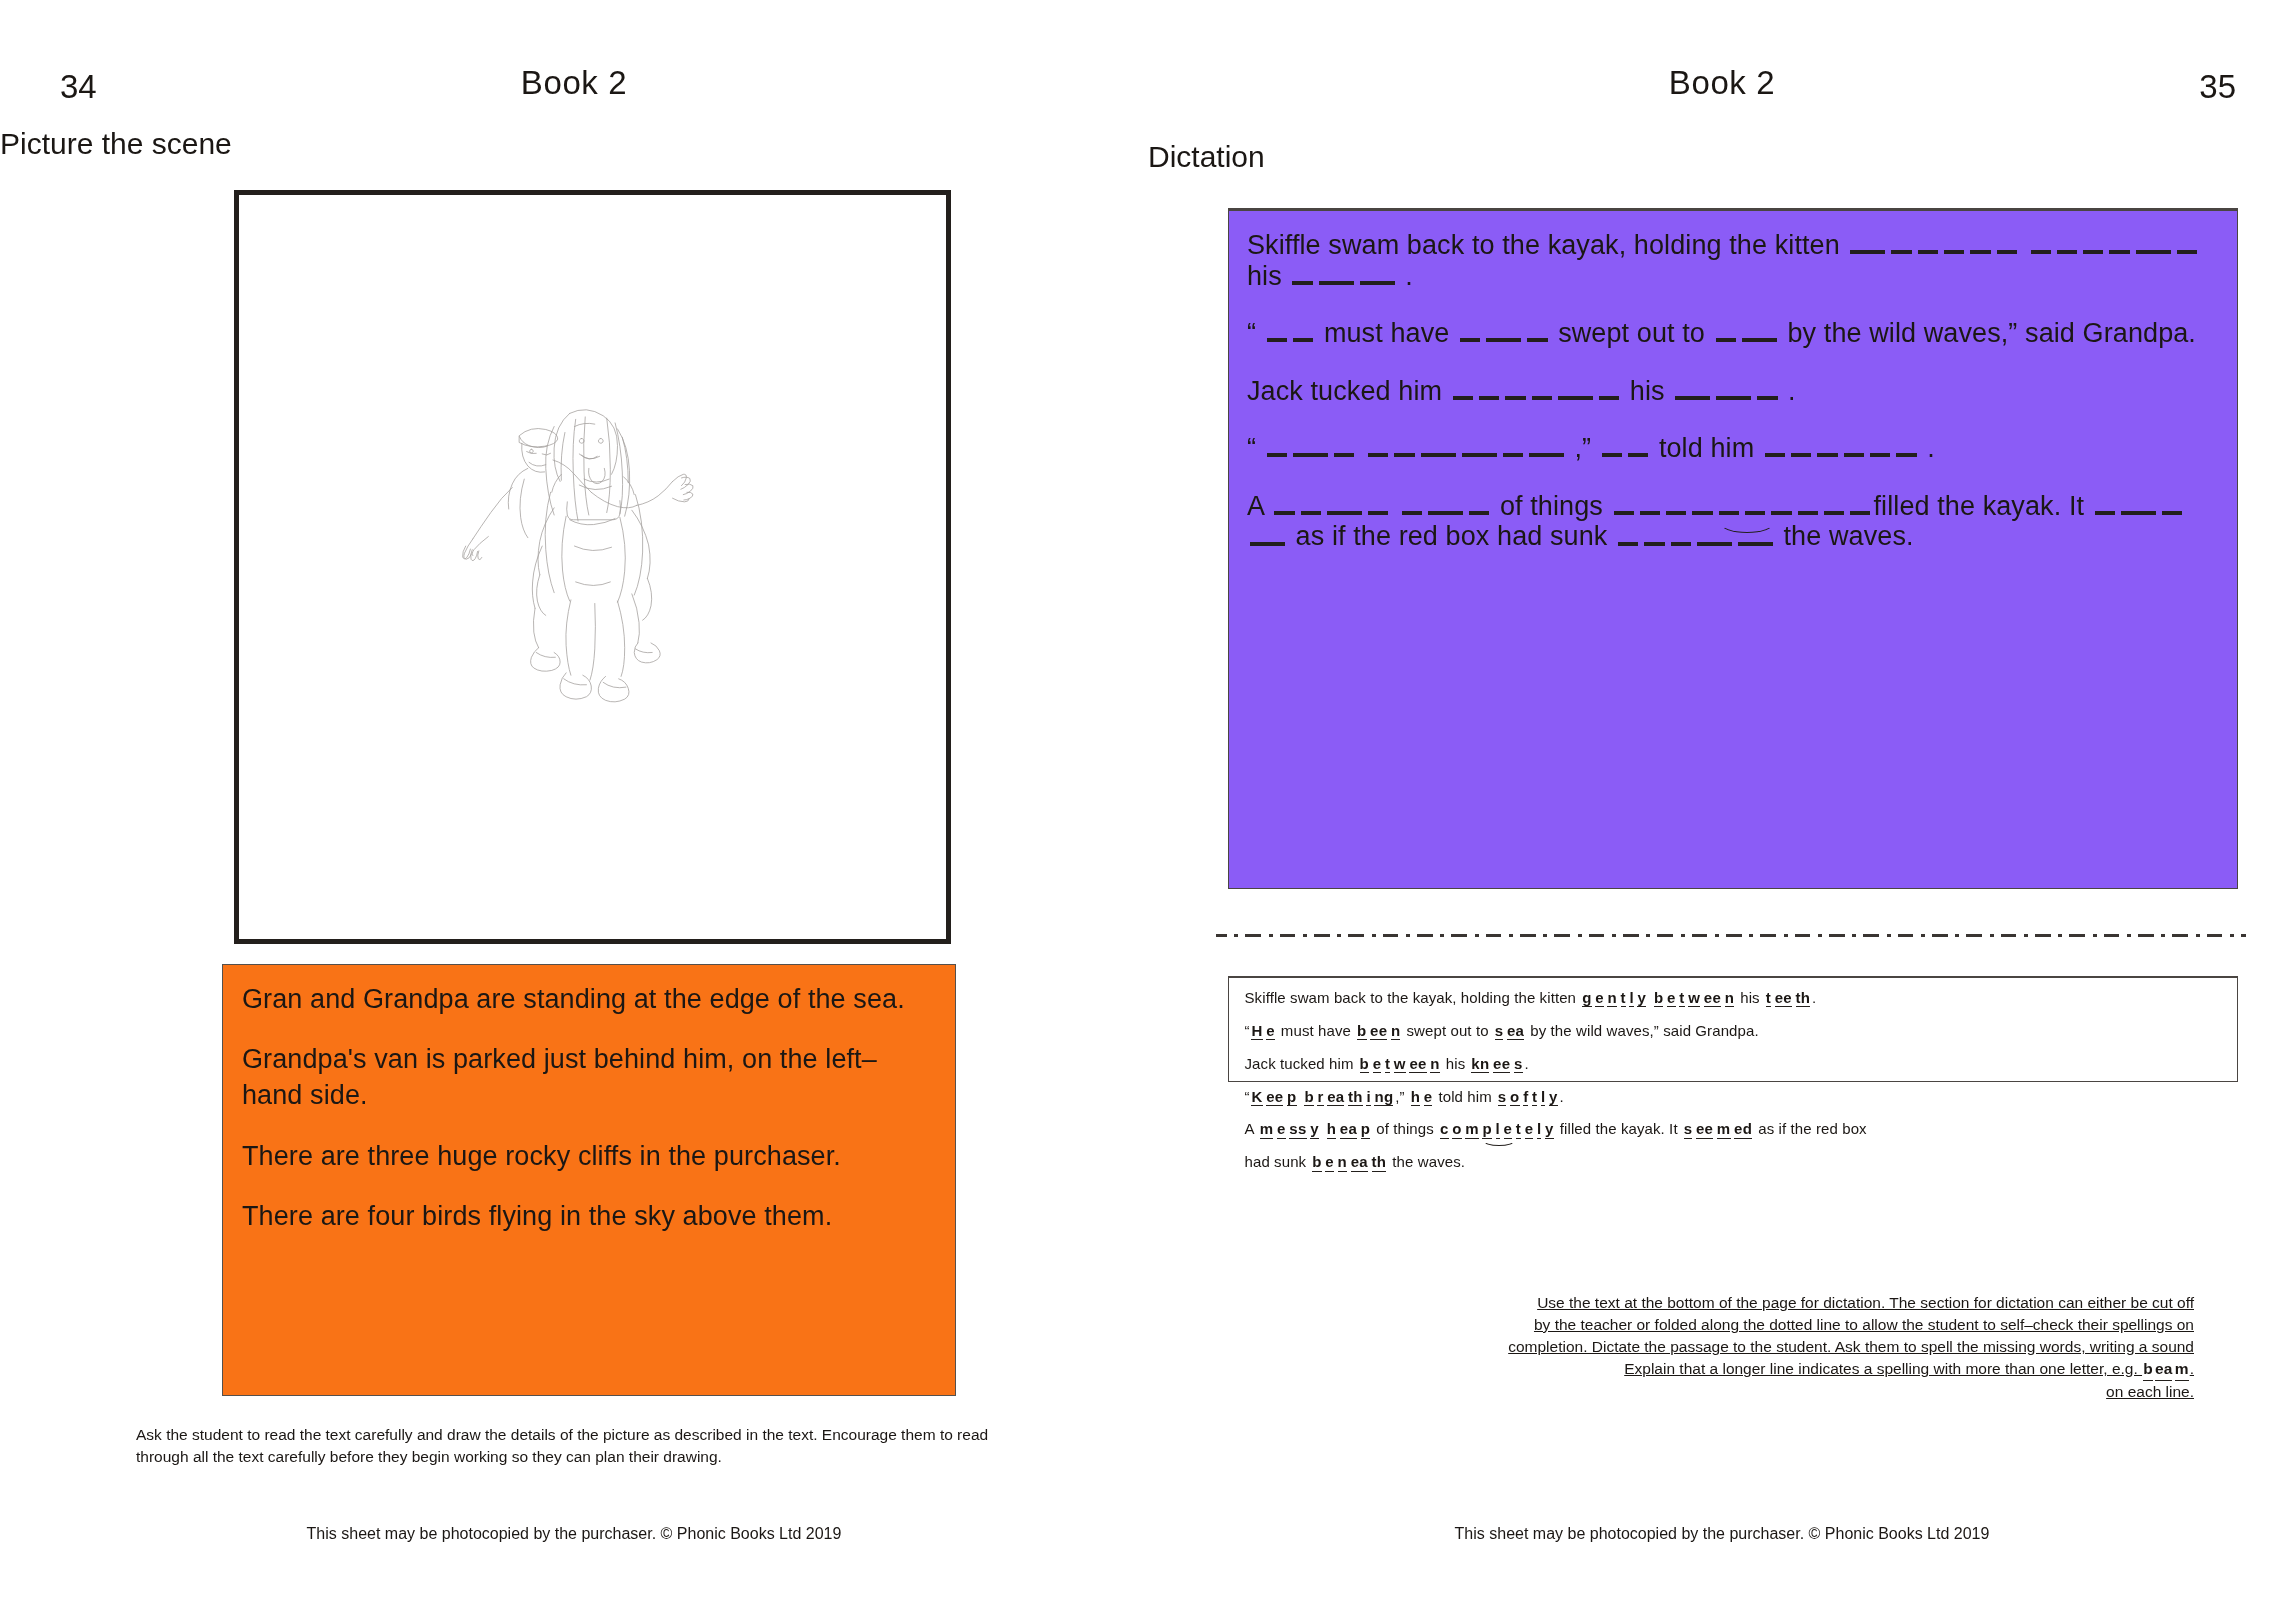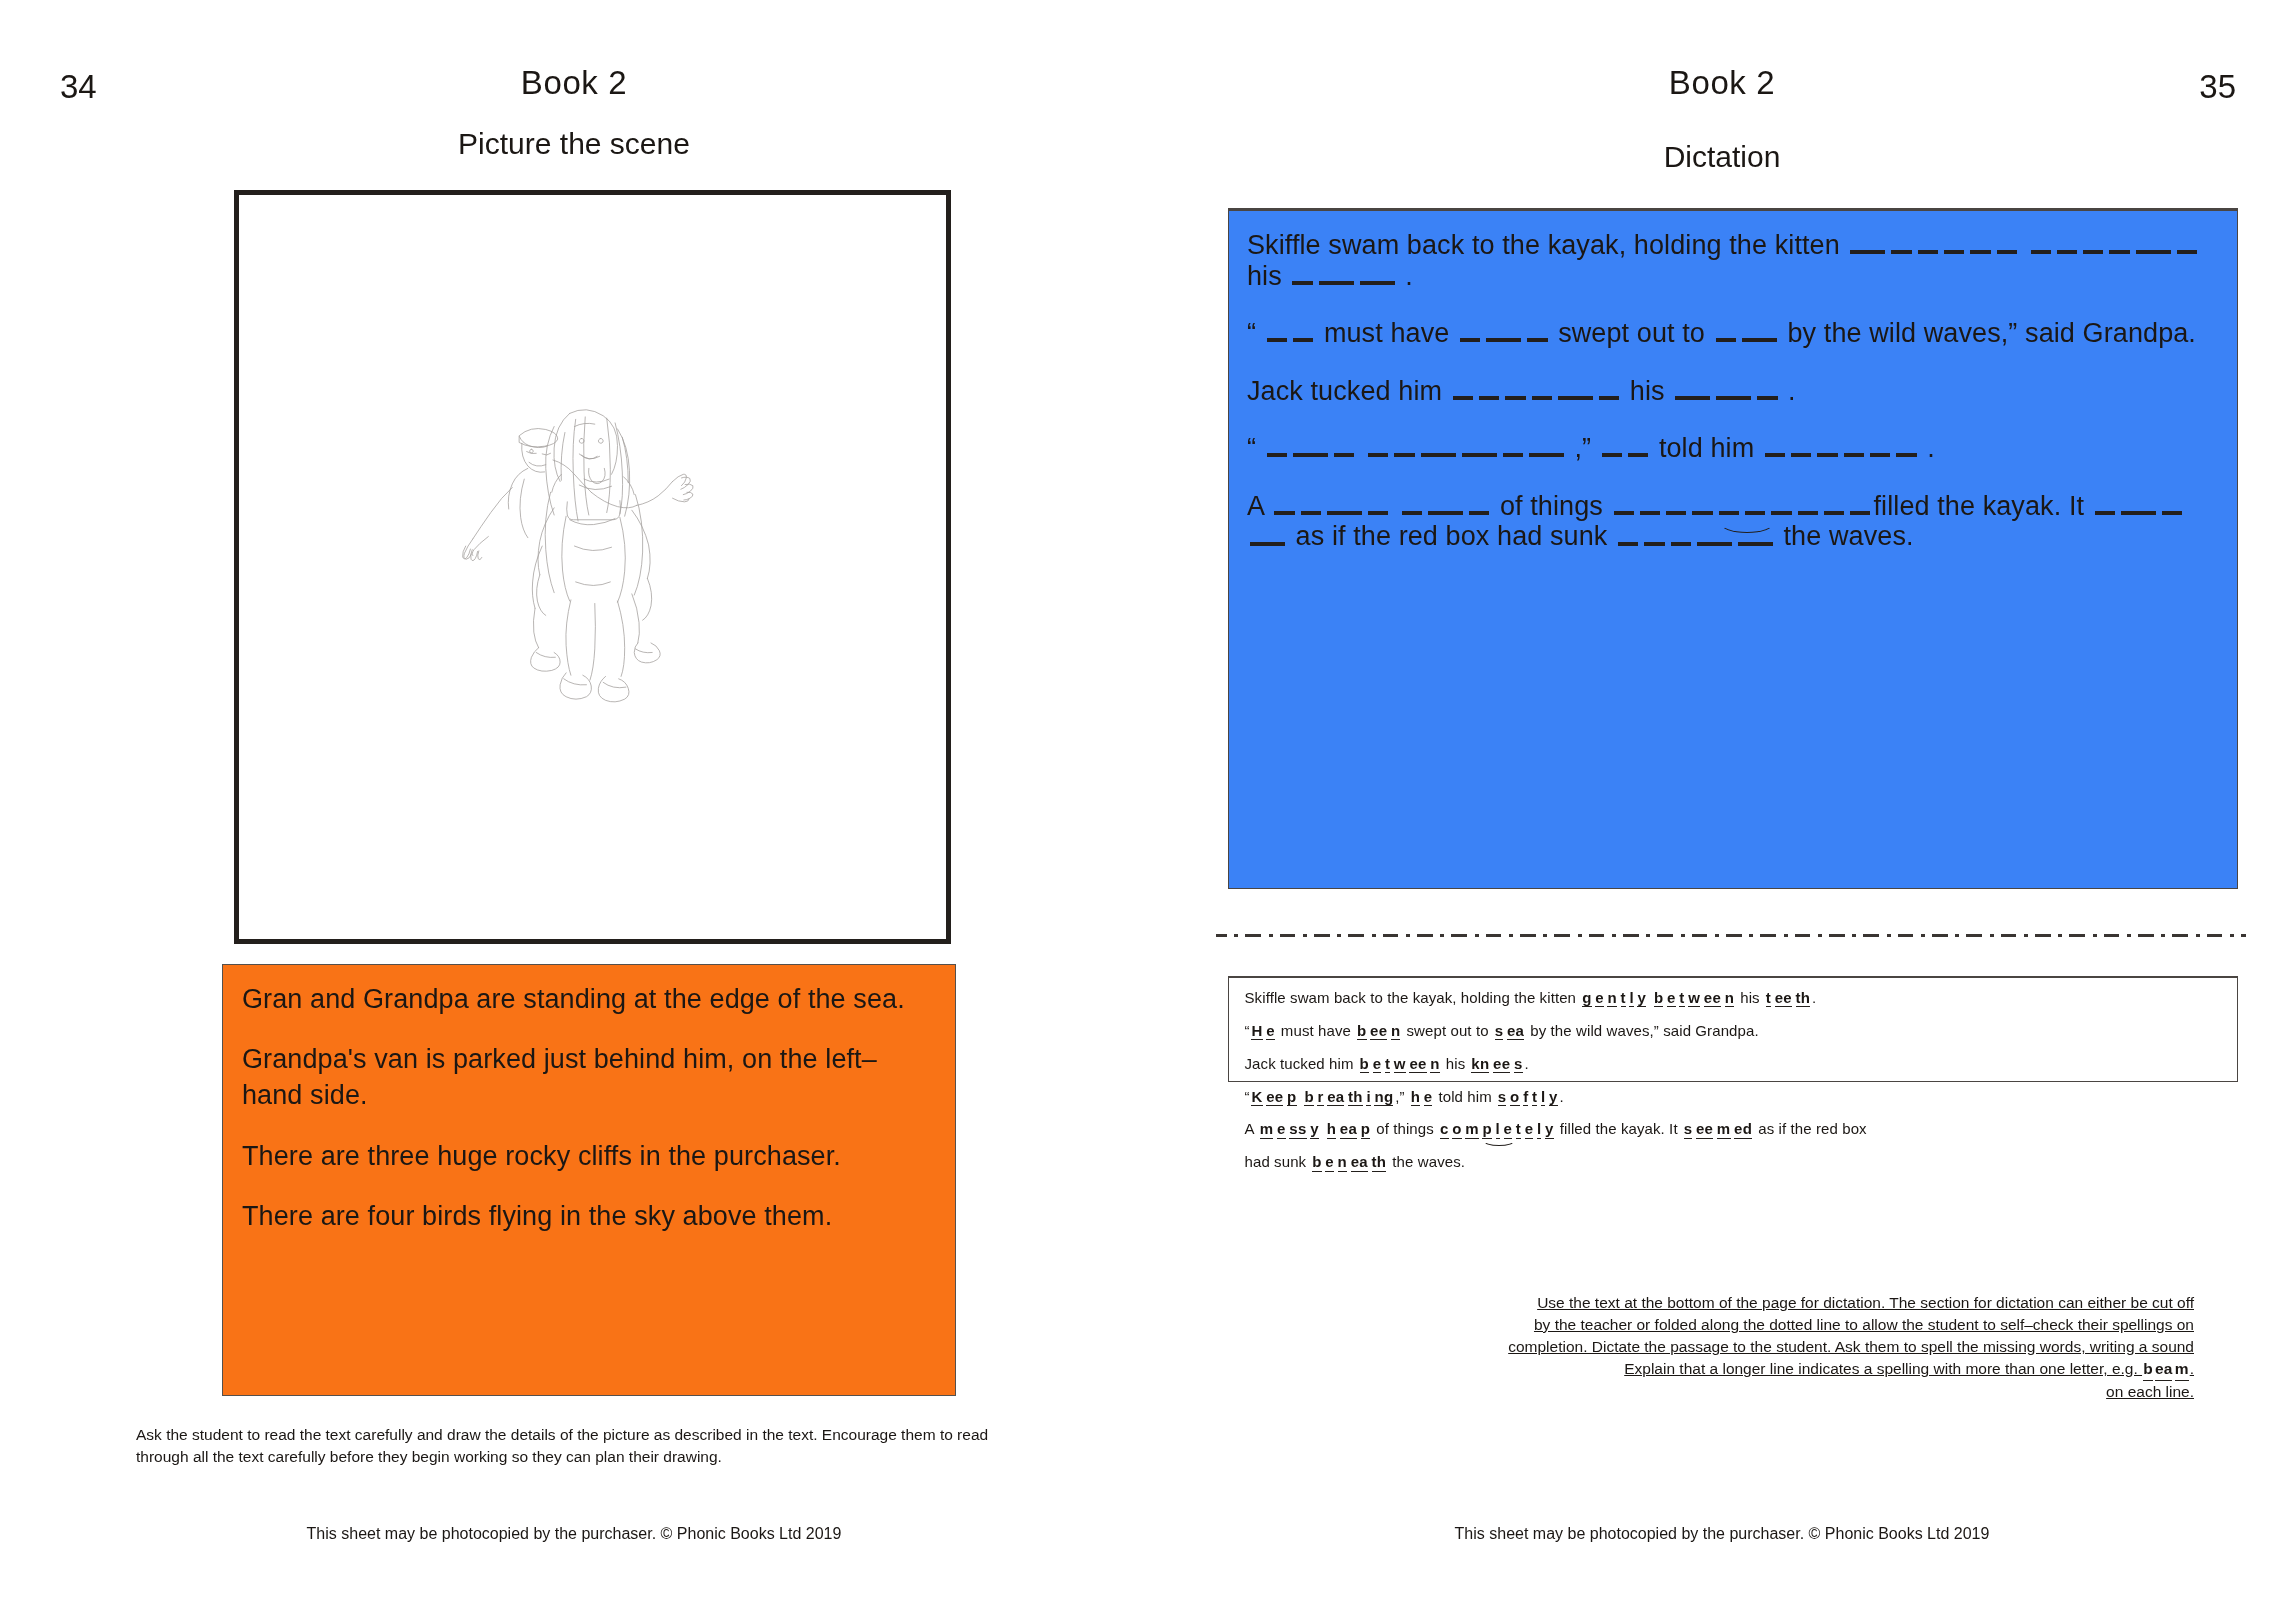--- a/index.html
+++ b/index.html
@@ -55,21 +55,21 @@
     font-size: 33px;
     line-height: 1;
   }
   .page-num.left  { left: 60px; }
   .page-num.right { right: 60px; }
 
   .section-title {
     position: absolute;
     left: 0;
     width: 100%;
-    text-align: center;
+    text-align: left;
     font-size: 30px;
     line-height: 1;
   }
 
   
   .picture-box {
     position: absolute;
     left: 234px;
     top: 190px;
     width: 717px;
@@ -131,21 +131,21 @@
 
   
   .dictation-box {
     position: absolute;
     left: 1228px;
     top: 208px;
     width: 1010px;
     height: 681px;
     border: 1.8px solid #4a4542;
     border-top-width: 3px;
-    background: #3b82f6;
+    background: #8b5cf6;
     box-sizing: border-box;
     padding: 18px 15.5px 6px 18px;
   }
   .dict-line {
     font-size: 27px;
     line-height: 1.02;
     margin: 0 0 27px 0;
     white-space: normal;
     letter-spacing: 0.1px;
   }

